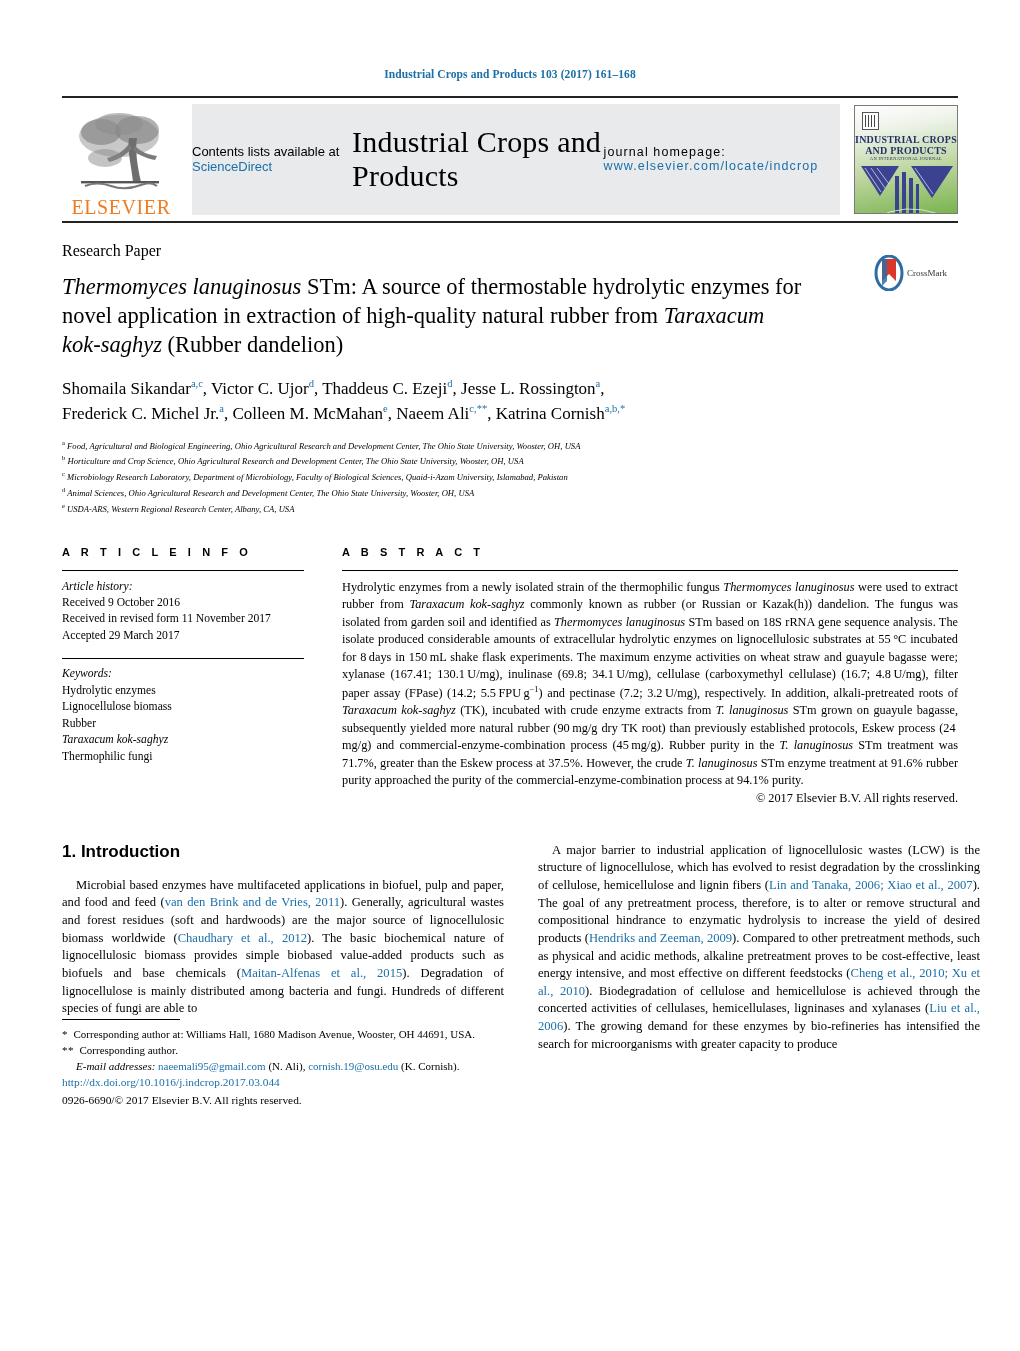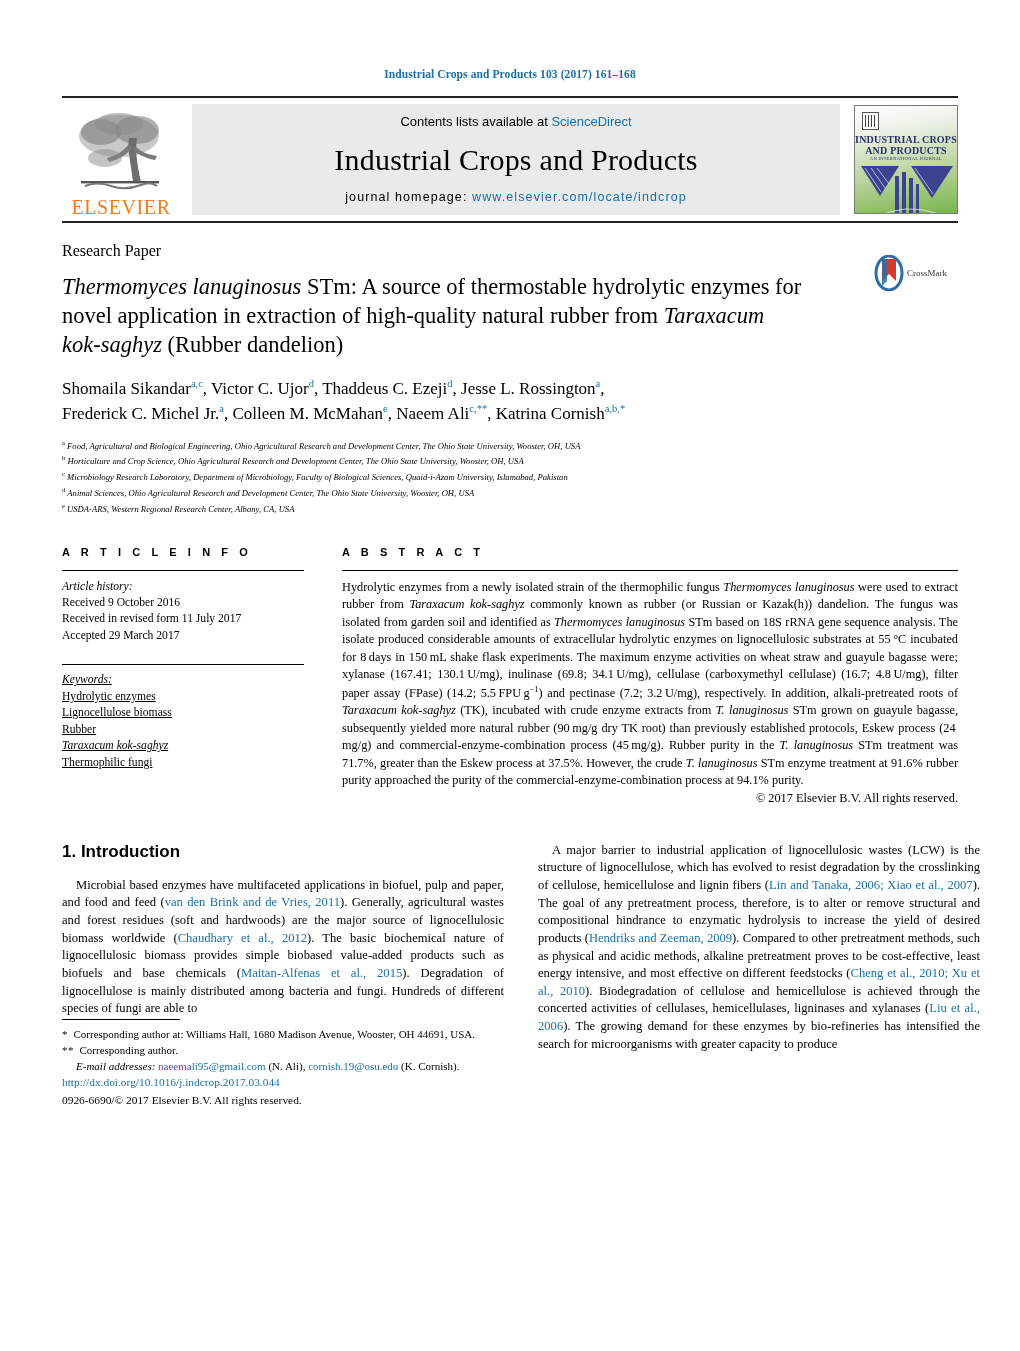--- a/index.html
+++ b/index.html
@@ -48,21 +48,21 @@
     letter-spacing:.6px;
     line-height:1;
     font-weight:normal;
     margin-top:1px;
     text-align:right;
   }
   .masthead-center {
     flex:1 1 auto;
     background:#e9eaec;
     margin:6px 8px 6px 12px;
-    display:flex; flex-direction:column;
+    display:flex; flex-direction:row;
     align-items:center; justify-content:space-between;
     padding:10px 0 11px 0;
   }
   .contents-line { font-size:13px; font-family:"Liberation Sans", sans-serif; }
   .contents-line .sd { color:#1a6fa8; }
   .journal-title {
     font-size:30px;
     font-family:"Liberation Serif", serif;
     letter-spacing:.2px;
   }
@@ -164,21 +164,21 @@
   .hist-label, .kw-label {
     font-style:italic;
     font-size:11.6px;
     line-height:1.42;
   }
   .hist-line, .kw-line {
     font-size:11.6px;
     line-height:1.42;
   }
   .kw-line.ital { font-style:italic; }
-  .kw-block { margin-top:20px;text-decoration:underline; }
+  .kw-block { margin-top:14px; }
   .kw-block .rule { margin-bottom:7px; }
 
   .abstract-body {
     font-size:12.3px;
     line-height:1.425;
     text-align:justify;
     margin-top:2px;
   }
   .abstract-body i { font-style:italic; }
   .abstract-body sup { font-size:8.4px; }
@@ -320,21 +320,21 @@
     </div>
   </div>
 
   <div class="info-abs">
 
     <div class="col-info">
       <div class="sec-head">A R T I C L E  I N F O</div>
       <div class="rule"></div>
       <div class="hist-label">Article history:</div>
       <div class="hist-line">Received 9 October 2016</div>
-      <div class="hist-line">Received in revised form 11 July 2017</div>
+      <div class="hist-line">Received in revised form 11 November 2017</div>
       <div class="hist-line">Accepted 29 March 2017</div>
 
       <div class="kw-block">
         <div class="rule thin"></div>
         <div class="kw-label">Keywords:</div>
         <div class="kw-line">Hydrolytic enzymes</div>
         <div class="kw-line">Lignocellulose biomass</div>
         <div class="kw-line">Rubber</div>
         <div class="kw-line ital">Taraxacum kok-saghyz</div>
         <div class="kw-line">Thermophilic fungi</div>

